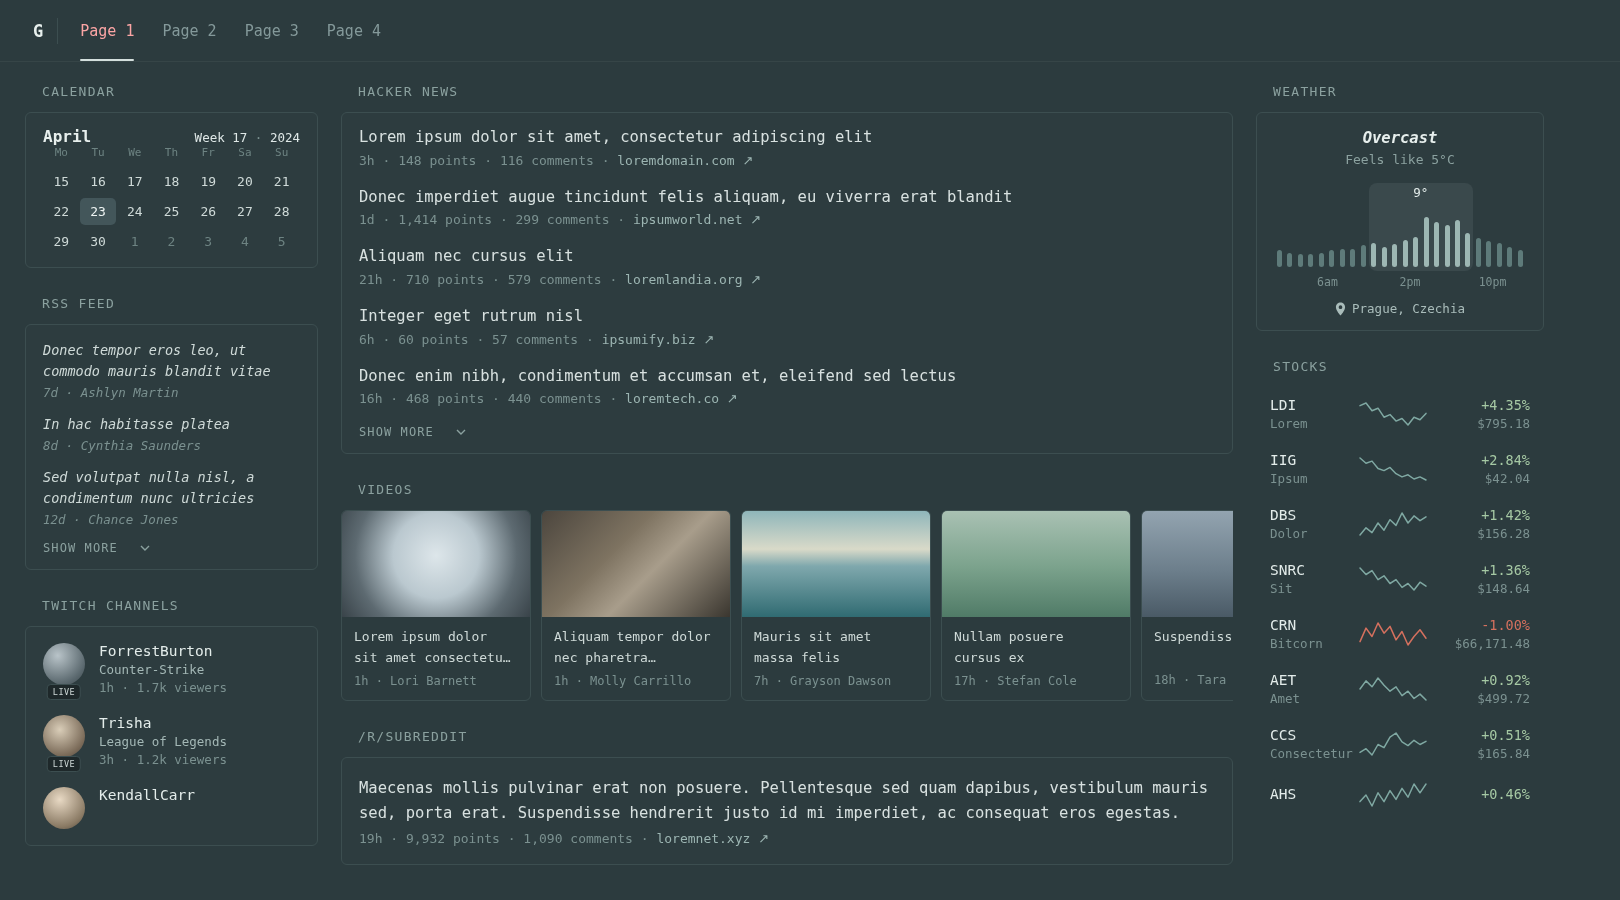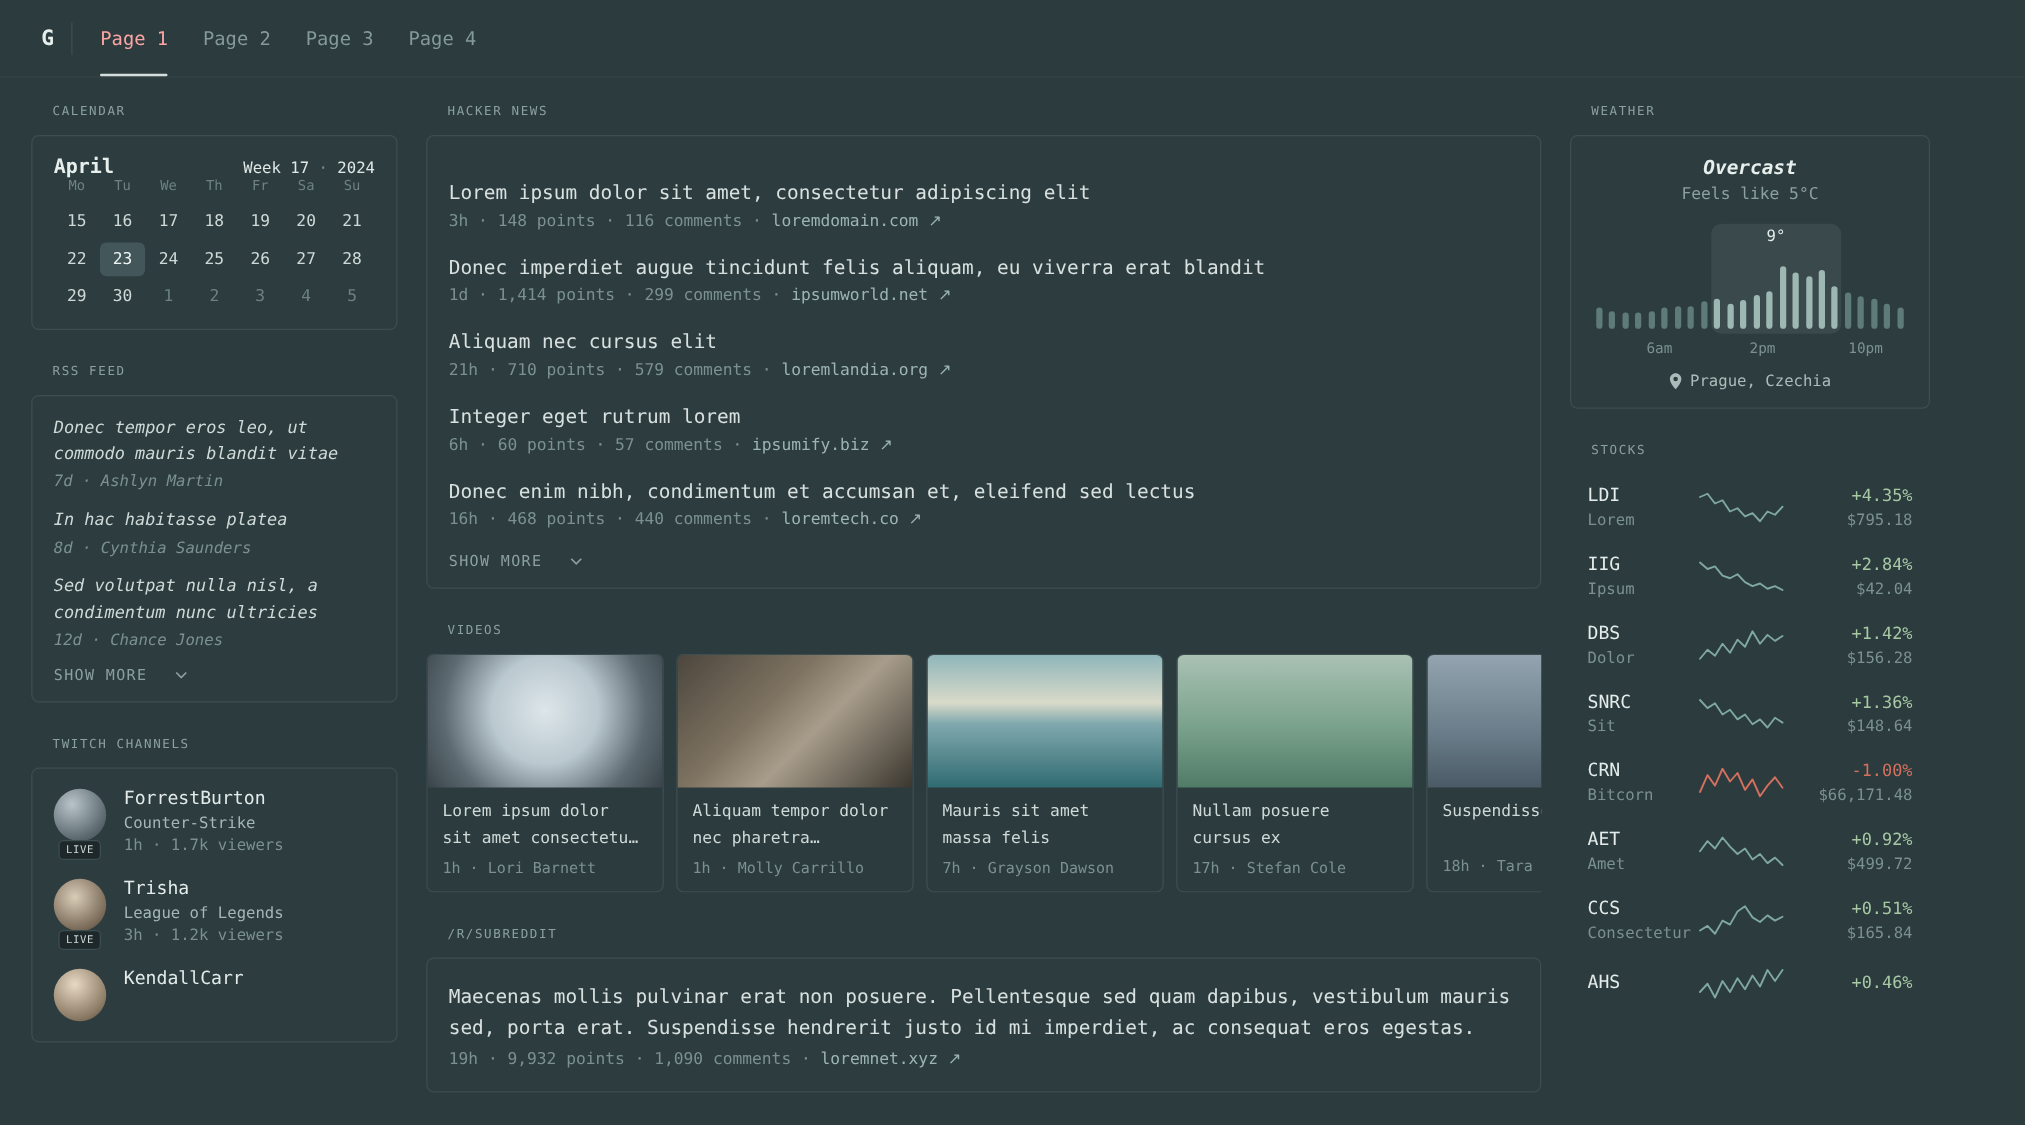--- a/index.html
+++ b/index.html
@@ -31,21 +31,21 @@
     height: 2px; background: #d4dfdd; border-radius: 1px;
   }
 
   
   .main { display: flex; gap: 23px; padding: 22px 25px 0 25px; align-items: flex-start; }
   .col-left  { width: 293px; flex: none; }
   .col-mid   { width: 892px; flex: none; }
   .col-right { width: 288px; flex: none; }
 
   .widget-title {
-    font-size: 10px; font-weight: normal; letter-spacing: 1.3px;
+    font-size: 13px; font-weight: normal; letter-spacing: 1.3px;
     color: #8ba19f; margin: 0 0 13px 0; padding-left: 17px;
   }
   .widget { margin-bottom: 28px; }
   .card { border: 1px solid #3c4e50; border-radius: 6px; background: rgba(255,255,255,0.008); }
 
   
   .cal-card { padding: 14px 17px 12px; }
   .cal-head { display: flex; justify-content: space-between; align-items: baseline; margin-bottom: 0; }
   .cal-month { font-size: 16px; font-weight: bold; color: #e7efed; }
   .cal-weekyear { font-size: 12.5px; color: #dfe8e7; }
@@ -79,21 +79,21 @@
   .tw-live {
     position: absolute; left: 50%; bottom: -5px; transform: translateX(-50%);
     background: #1e282a; color: #cdd7d6; font-size: 8.5px; letter-spacing: .5px;
     padding: 2px 5px; border-radius: 4px; border: 1px solid #3c4e50;
   }
   .tw-name { display: block; font-size: 14.5px; color: #e3ecea; }
   .tw-game { font-size: 12.5px; color: #a3b7b5; margin-top: 3px; }
   .tw-meta { font-size: 12.5px; color: #7b9190; margin-top: 3px; }
 
   
-  .hn-card { padding: 35px 17px 14px; }
+  .hn-card { padding: 14px 17px 14px; }
   .hn-item { margin-bottom: 19px; }
   .hn-title { display: block; font-size: 15.5px; line-height: 1.4; color: #d8e1e0; }
   .hn-meta { font-size: 13px; color: #7b9190; margin-top: 4px; }
   .hn-domain { color: #9cb5b2; }
   .arrow { color: #9cb5b2; font-family: "DejaVu Sans", "DejaVu Sans Mono", sans-serif; }
 
   
   .video-row { display: flex; gap: 10px; overflow: hidden; }
   .video-card { width: 190px; flex: none; border: 1px solid #3c4e50; border-radius: 6px; overflow: hidden; }
   .video-thumb { height: 106px; }
@@ -267,21 +267,21 @@
         </div>
         <div class="hn-item">
           <a class="hn-title">Donec imperdiet augue tincidunt felis aliquam, eu viverra erat blandit</a>
           <div class="hn-meta"><span>1d · 1,414 points · 299 comments · </span><a class="hn-domain">ipsumworld.net</a> <span class="arrow">↗</span></div>
         </div>
         <div class="hn-item">
           <a class="hn-title">Aliquam nec cursus elit</a>
           <div class="hn-meta"><span>21h · 710 points · 579 comments · </span><a class="hn-domain">loremlandia.org</a> <span class="arrow">↗</span></div>
         </div>
         <div class="hn-item">
-          <a class="hn-title">Integer eget rutrum lorem</a>
+          <a class="hn-title">Integer eget rutrum nisl</a>
           <div class="hn-meta"><span>6h · 60 points · 57 comments · </span><a class="hn-domain">ipsumify.biz</a> <span class="arrow">↗</span></div>
         </div>
         <div class="hn-item">
           <a class="hn-title">Donec enim nibh, condimentum et accumsan et, eleifend sed lectus</a>
           <div class="hn-meta"><span>16h · 468 points · 440 comments · </span><a class="hn-domain">loremtech.co</a> <span class="arrow">↗</span></div>
         </div>
         <button class="show-more">
           <span>SHOW MORE</span>
           <svg class="chev" width="10" height="6" viewBox="0 0 10 6">
               <polyline points="1,1 5,5 9,1" stroke="currentColor" fill="none" stroke-width="1.4"></polyline>

